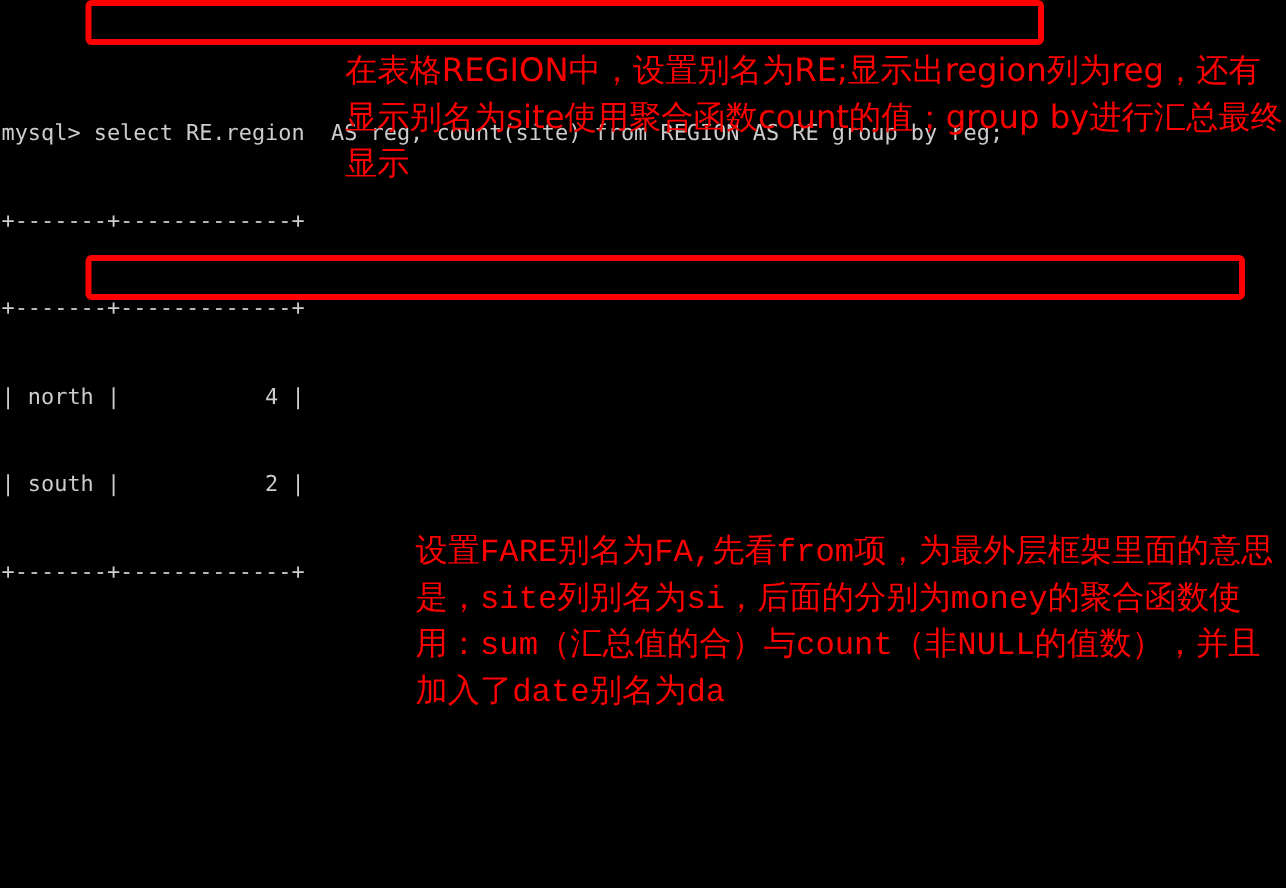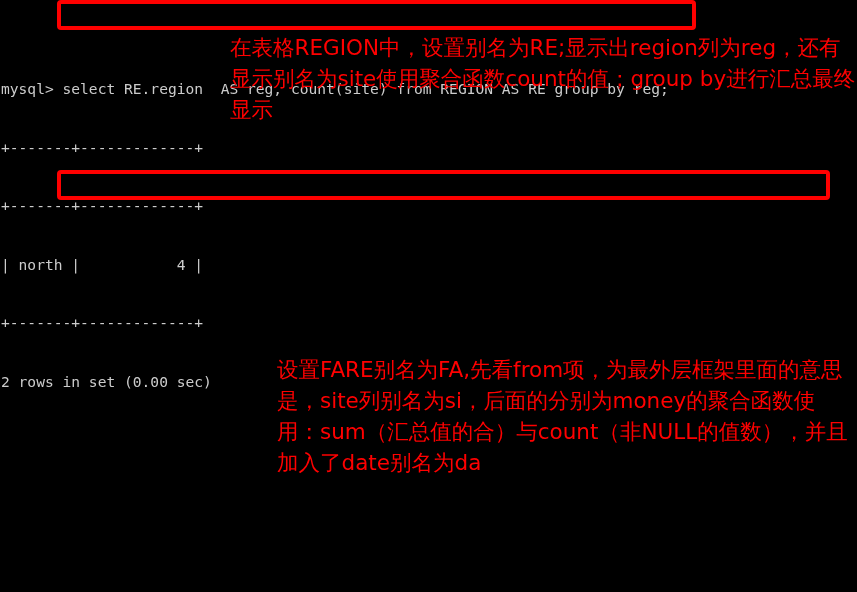--- a/index.html
+++ b/index.html
@@ -53,34 +53,34 @@
   .annotation {
     position: absolute;
     color: #ff0000;
     font-family: "DejaVu Sans", "Liberation Sans", sans-serif;
     font-size: 21.5px;
     line-height: 31px;
     white-space: pre-line;
     letter-spacing: 0px;
   }
   #annotation-top    { left: 230px; top: 32px;  width: 627px; }
-  #annotation-bottom { left: 277px; top: 354px; width: 580px; }
+  #annotation-bottom { left: 277px; top: 354px; width: 580px; font-family: Liberation Mono, monospace; }
 </style>
 </head>
 <body>
 
 <div id="terminal">
 
   
   <span class="line"><span>mysql&gt; select RE.region  AS reg, count(site) from REGION AS RE group by reg;</span></span>
   <span class="line">+-------+-------------+</span>
   <span class="line">+-------+-------------+</span>
   <span class="line">| north |           4 |</span>
+  <span class="line">| south |           2 |</span>
   <span class="line">+-------+-------------+</span>
-  <span class="line">2 rows in set (0.00 sec)</span>
   <span class="blank"> </span>
 
   
   
   
   
   
   
   
   

